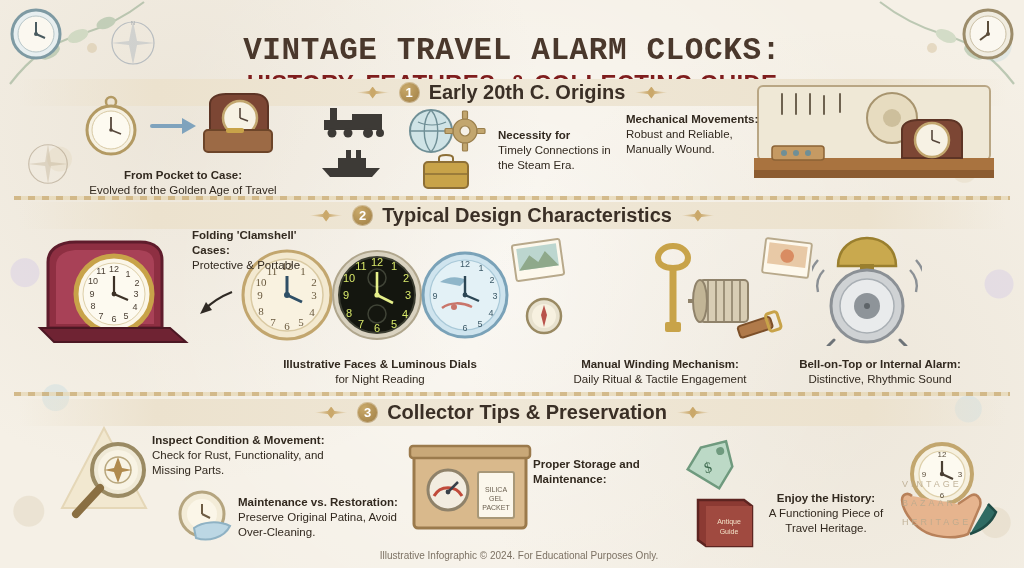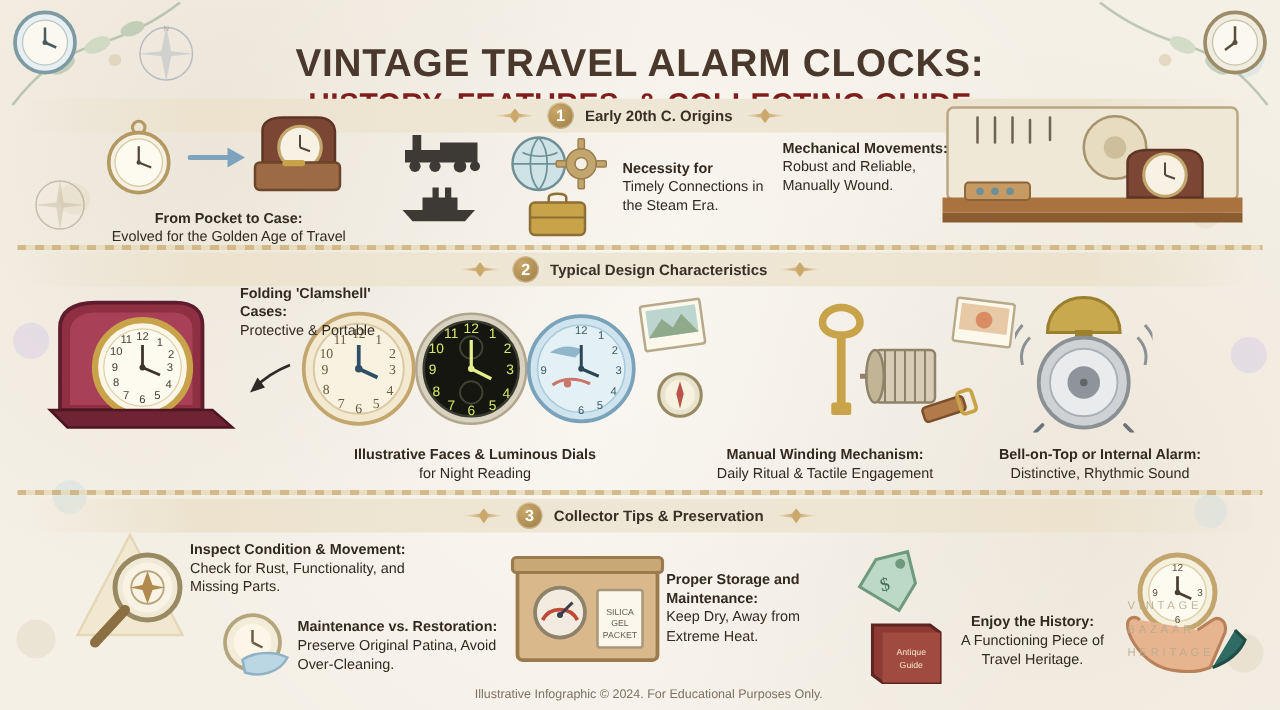--- a/index.html
+++ b/index.html
@@ -29,28 +29,28 @@
   .edge.r{right:0;background:
      radial-gradient(circle at 70% 8%, #cfe0e2 0 16px, transparent 17px),
      radial-gradient(circle at 38% 30%, #e7dcc6 0 12px, transparent 13px),
      radial-gradient(circle at 74% 50%, #d9cfe6 0 14px, transparent 15px),
      radial-gradient(circle at 42% 72%, #cfe0e2 0 13px, transparent 14px),
      radial-gradient(circle at 70% 92%, #e3d8c2 0 15px, transparent 16px);}
   .vine{position:absolute;width:150px;height:90px;opacity:.55;}
 
   
   .title{position:absolute;left:0;right:0;top:12px;text-align:center;
-     font-size:31px;font-weight:bold;letter-spacing:.6px;color:#4a382c;}
+     font-size:31px;font-weight:bold;letter-spacing:.6px;color:#4a382c;font-family:Liberation Mono, monospace;}
   .subtitle{position:absolute;left:0;right:0;top:50px;text-align:center;
      font-size:24px;font-weight:bold;letter-spacing:.3px;color:#7f1d1d;}
 
   .band{position:absolute;left:18px;right:18px;height:27px;
      background:linear-gradient(90deg,rgba(236,226,206,0) 0%,#ece2ce 14%,#efe7d6 50%,#ece2ce 86%,rgba(236,226,206,0) 100%);
      display:flex;align-items:center;justify-content:center;gap:9px;}
-  .band-title{font-size:12px;font-weight:bold;color:#3a2f26;white-space:nowrap;}
+  .band-title{font-size:20px;font-weight:bold;color:#3a2f26;white-space:nowrap;}
   .numbadge{width:21px;height:21px;border-radius:50%;
      background:radial-gradient(circle at 35% 30%,#c9a96a,#9c7b42);
      color:#fff;font-size:13px;font-weight:bold;display:flex;align-items:center;justify-content:center;
      box-shadow:inset 0 0 0 1px rgba(255,255,255,.35);}
   .spark{width:34px;height:12px;flex:none;
      background:linear-gradient(90deg,transparent,#caa86a 45%,#caa86a 55%,transparent);
      clip-path:polygon(0 50%,40% 38%,50% 0,60% 38%,100% 50%,60% 62%,50% 100%,40% 62%);}
 
   .divider{position:absolute;left:14px;right:14px;height:4px;
      background:repeating-linear-gradient(90deg,#c8a86c 0 7px,#e6d7b4 7px 14px);opacity:.75;}
@@ -480,21 +480,20 @@
   <div class="tb l" style="left:152px;top:433px;width:176px">
     <b>Inspect Condition &amp; Movement:</b><br>
     <span>Check for Rust, Functionality, and Missing Parts.</span>
   </div>
   <div class="tb l" style="left:238px;top:495px;width:180px">
     <b>Maintenance vs. Restoration:</b><br>
     <span>Preserve Original Patina, Avoid Over-Cleaning.</span>
   </div>
   <div class="tb l" style="left:533px;top:457px;width:108px">
     <b>Proper Storage and Maintenance:</b><br>
-    <span>Keep Dry, Away from Extreme Heat.</span>
   </div>
   <div class="tb c" style="left:760px;top:491px;width:132px">
     <b>Enjoy the History:</b><br>
     <span>A Functioning Piece of Travel Heritage.</span>
   </div>
 
   <div class="wm">VINTAGE BAZAAR HERITAGE</div>
 
   <div class="footer">Illustrative Infographic © 2024. For Educational Purposes Only.</div>
 </div>

